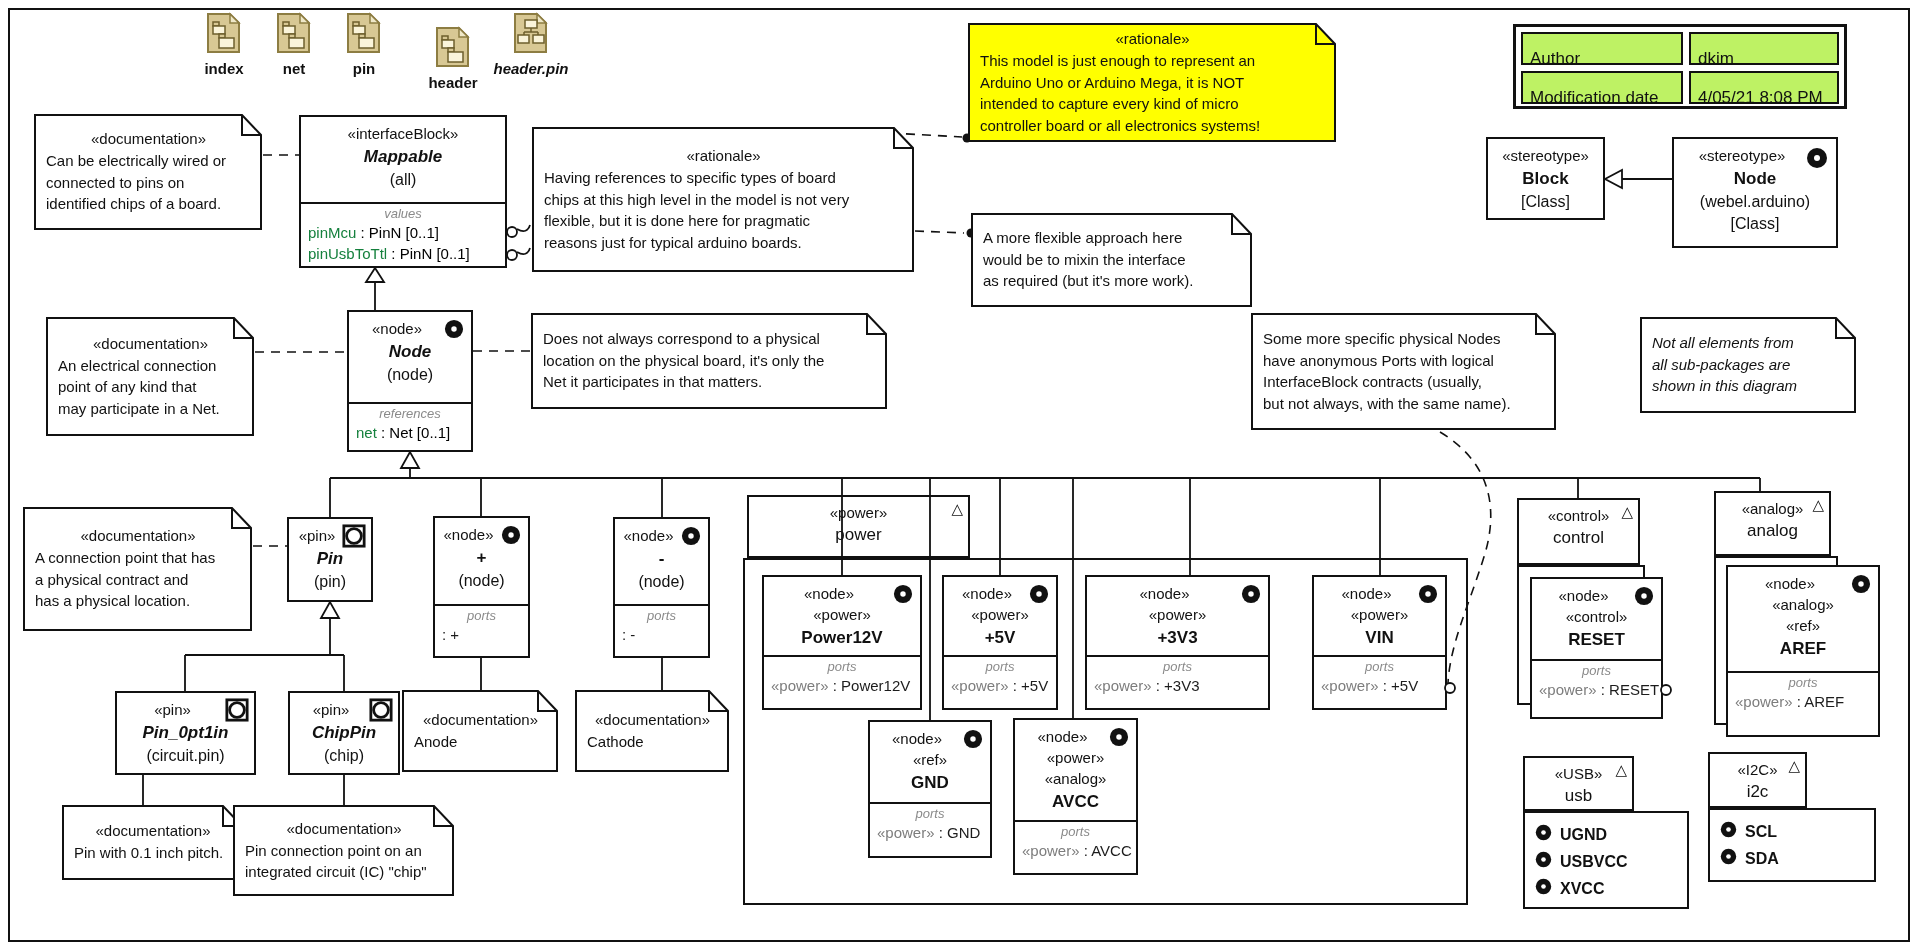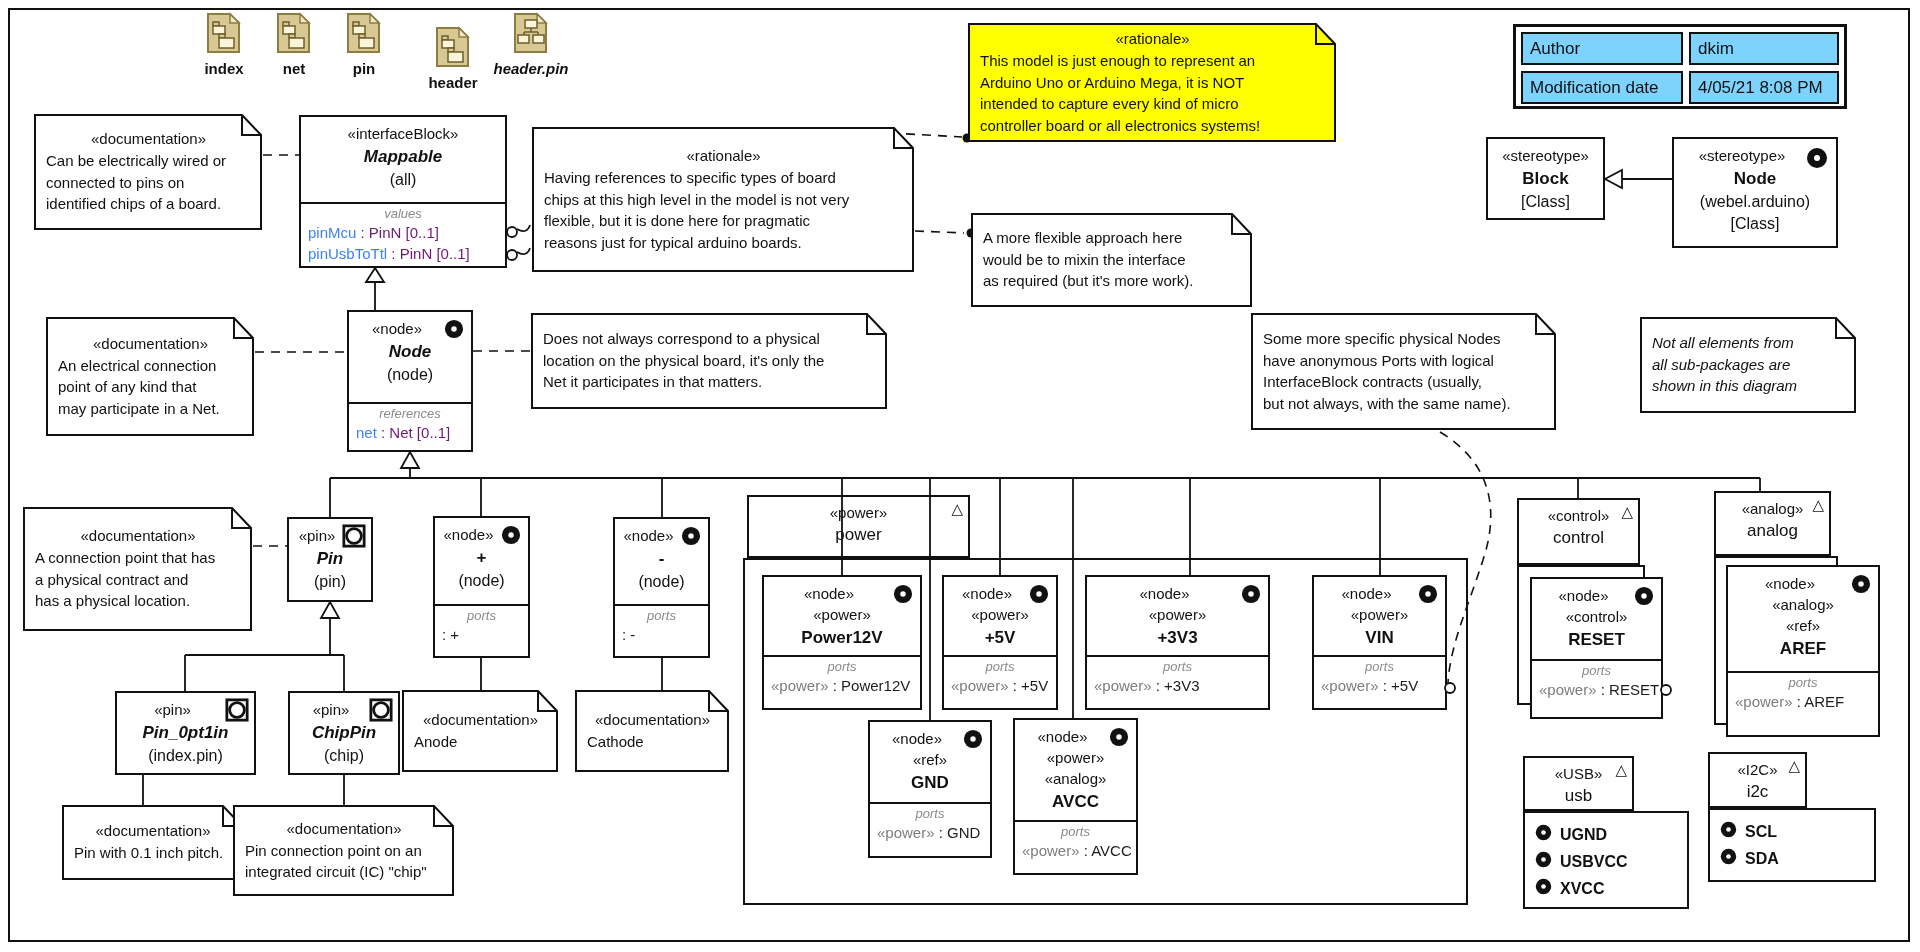--- a/index.html
+++ b/index.html
@@ -19,35 +19,35 @@
   .b-title{text-align:center;padding-top:6px;position:relative}
   .b-st{font-size:15px;line-height:21px;display:block}
   .b-st.pad1{padding-right:26px}
   .b-name{font-size:17px;font-weight:bold;line-height:25px;display:block}
   .b-name.it{}
   .b-alias{font-size:16px;line-height:22px;display:block}
   .divider{position:absolute;left:-1px;right:-1px;border-top:2px solid #111}
   .comp{position:absolute;left:0;right:0}
   .comp-label{font-size:13px;font-style:italic;color:#8a8a8a;text-align:center;line-height:17px;margin-top:3px}
   .comp-line{font-size:15px;line-height:21px;padding-left:7px;white-space:nowrap}
-  .cn{color:#3b82f6}
-  .cgray{color:#701a75}
+  .cn{color:#15803d}
+  .cgray{color:#000000}
   .cpre{color:#7d7d7d}
   .cdark{color:#1c1c1c}
   .bicon{position:absolute}
   .note{position:absolute;z-index:3}
   .note-inner{position:absolute;inset:0;display:flex;flex-direction:column;justify-content:center;padding:4px 12px 6px;box-sizing:border-box}
   .note-title{text-align:center;font-size:15px;line-height:21px;margin-bottom:1px}
   .note-line{font-size:15px;line-height:21.5px;white-space:nowrap}
   .it{font-style:italic}
   .listrow{display:flex;align-items:center;gap:8px;padding-left:10px;height:27px;font-size:16px;font-weight:bold}
   #meta{position:absolute;z-index:3;border:3px solid #111;background:#fff;box-sizing:border-box;padding:5px}
   .meta-row{display:flex;gap:6px;margin-bottom:6px}
   .meta-row:last-child{margin-bottom:12px}
-  .meta-cell{border:2px solid #111;height:33px;box-sizing:border-box;font-size:17px;line-height:29px;padding:0 7px;background:#7dd3fc;white-space:nowrap;overflow:hidden}
+  .meta-cell{border:2px solid #111;height:33px;box-sizing:border-box;font-size:17px;line-height:29px;padding:10px 7px;background:#bef264;white-space:nowrap;overflow:hidden}
   .pal{position:absolute;z-index:3;width:78px;text-align:center;cursor:default}
   .pal .plabel{font-size:15px;font-weight:bold;margin-top:2px}
   #tab{position:absolute;z-index:5;left:8px;top:8px}
   #tab-text{position:absolute;left:10px;top:5px;display:flex;align-items:center;gap:6px;font-size:17px}
   #tab-text .kw{font-weight:bold}
 </style>
 </head>
 <body>
 
 <div id="canvas">
@@ -371,21 +371,21 @@
       <div class="divider" style="top: 85px;"></div>
       <div class="comp" style="top: 85px;">
         <div class="comp-label">ports</div>
         <div class="comp-line"><span class="cdark">: -</span></div>
       </div>
     </div>
     <div class="block" style="left: 115px; top: 691px; width: 141px; height: 84px;">
       <div class="b-title">
         <span class="b-st pad1">«pin»</span>
         <span class="b-name it">Pin_0pt1in</span>
-        <span class="b-alias">(index.pin)</span>
+        <span class="b-alias">(circuit.pin)</span>
       </div>
       <span class="bicon" style="right: 5px; top: 5px;"><svg width="24" height="24" viewBox="0 0 26 26">
           <rect x="2" y="2" width="22" height="22" fill="#fff" stroke="#111" stroke-width="3"></rect>
           <circle cx="13" cy="13" r="8" fill="none" stroke="#111" stroke-width="3"></circle>
         </svg></span>
     </div>
     <div class="block" style="left: 288px; top: 691px; width: 112px; height: 84px;">
       <div class="b-title">
         <span class="b-st pad1">«pin»</span>
         <span class="b-name it">ChipPin</span>

